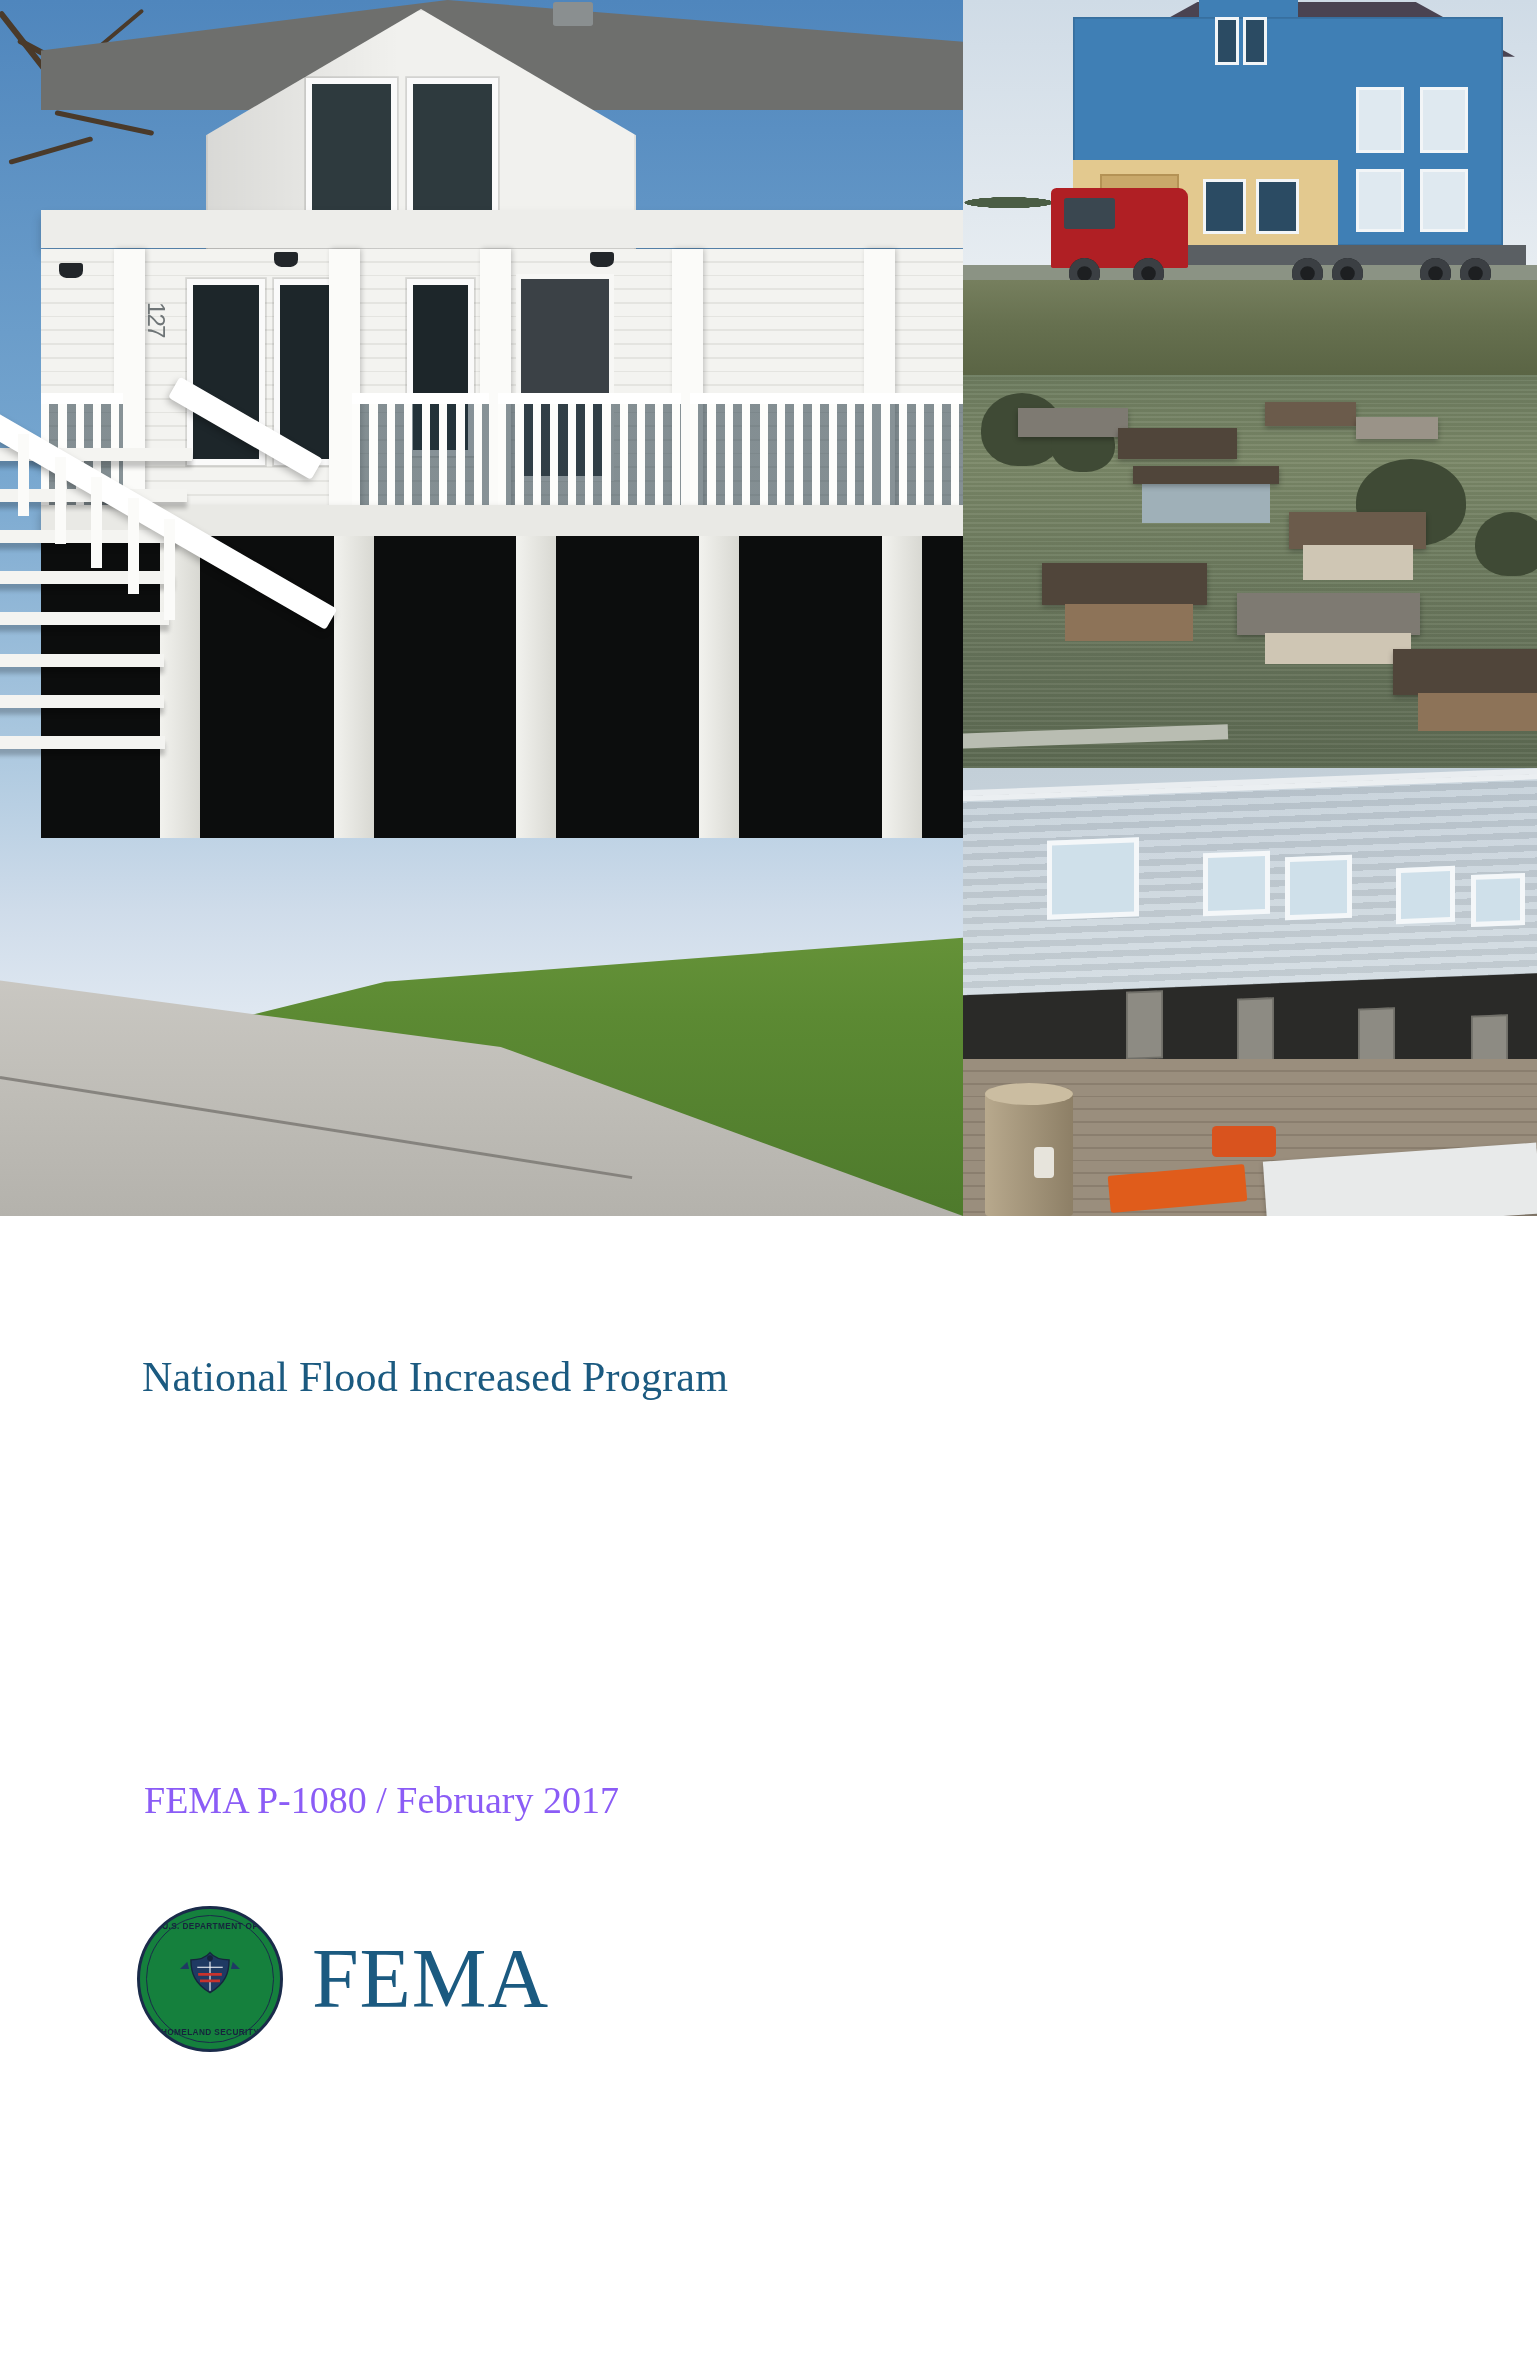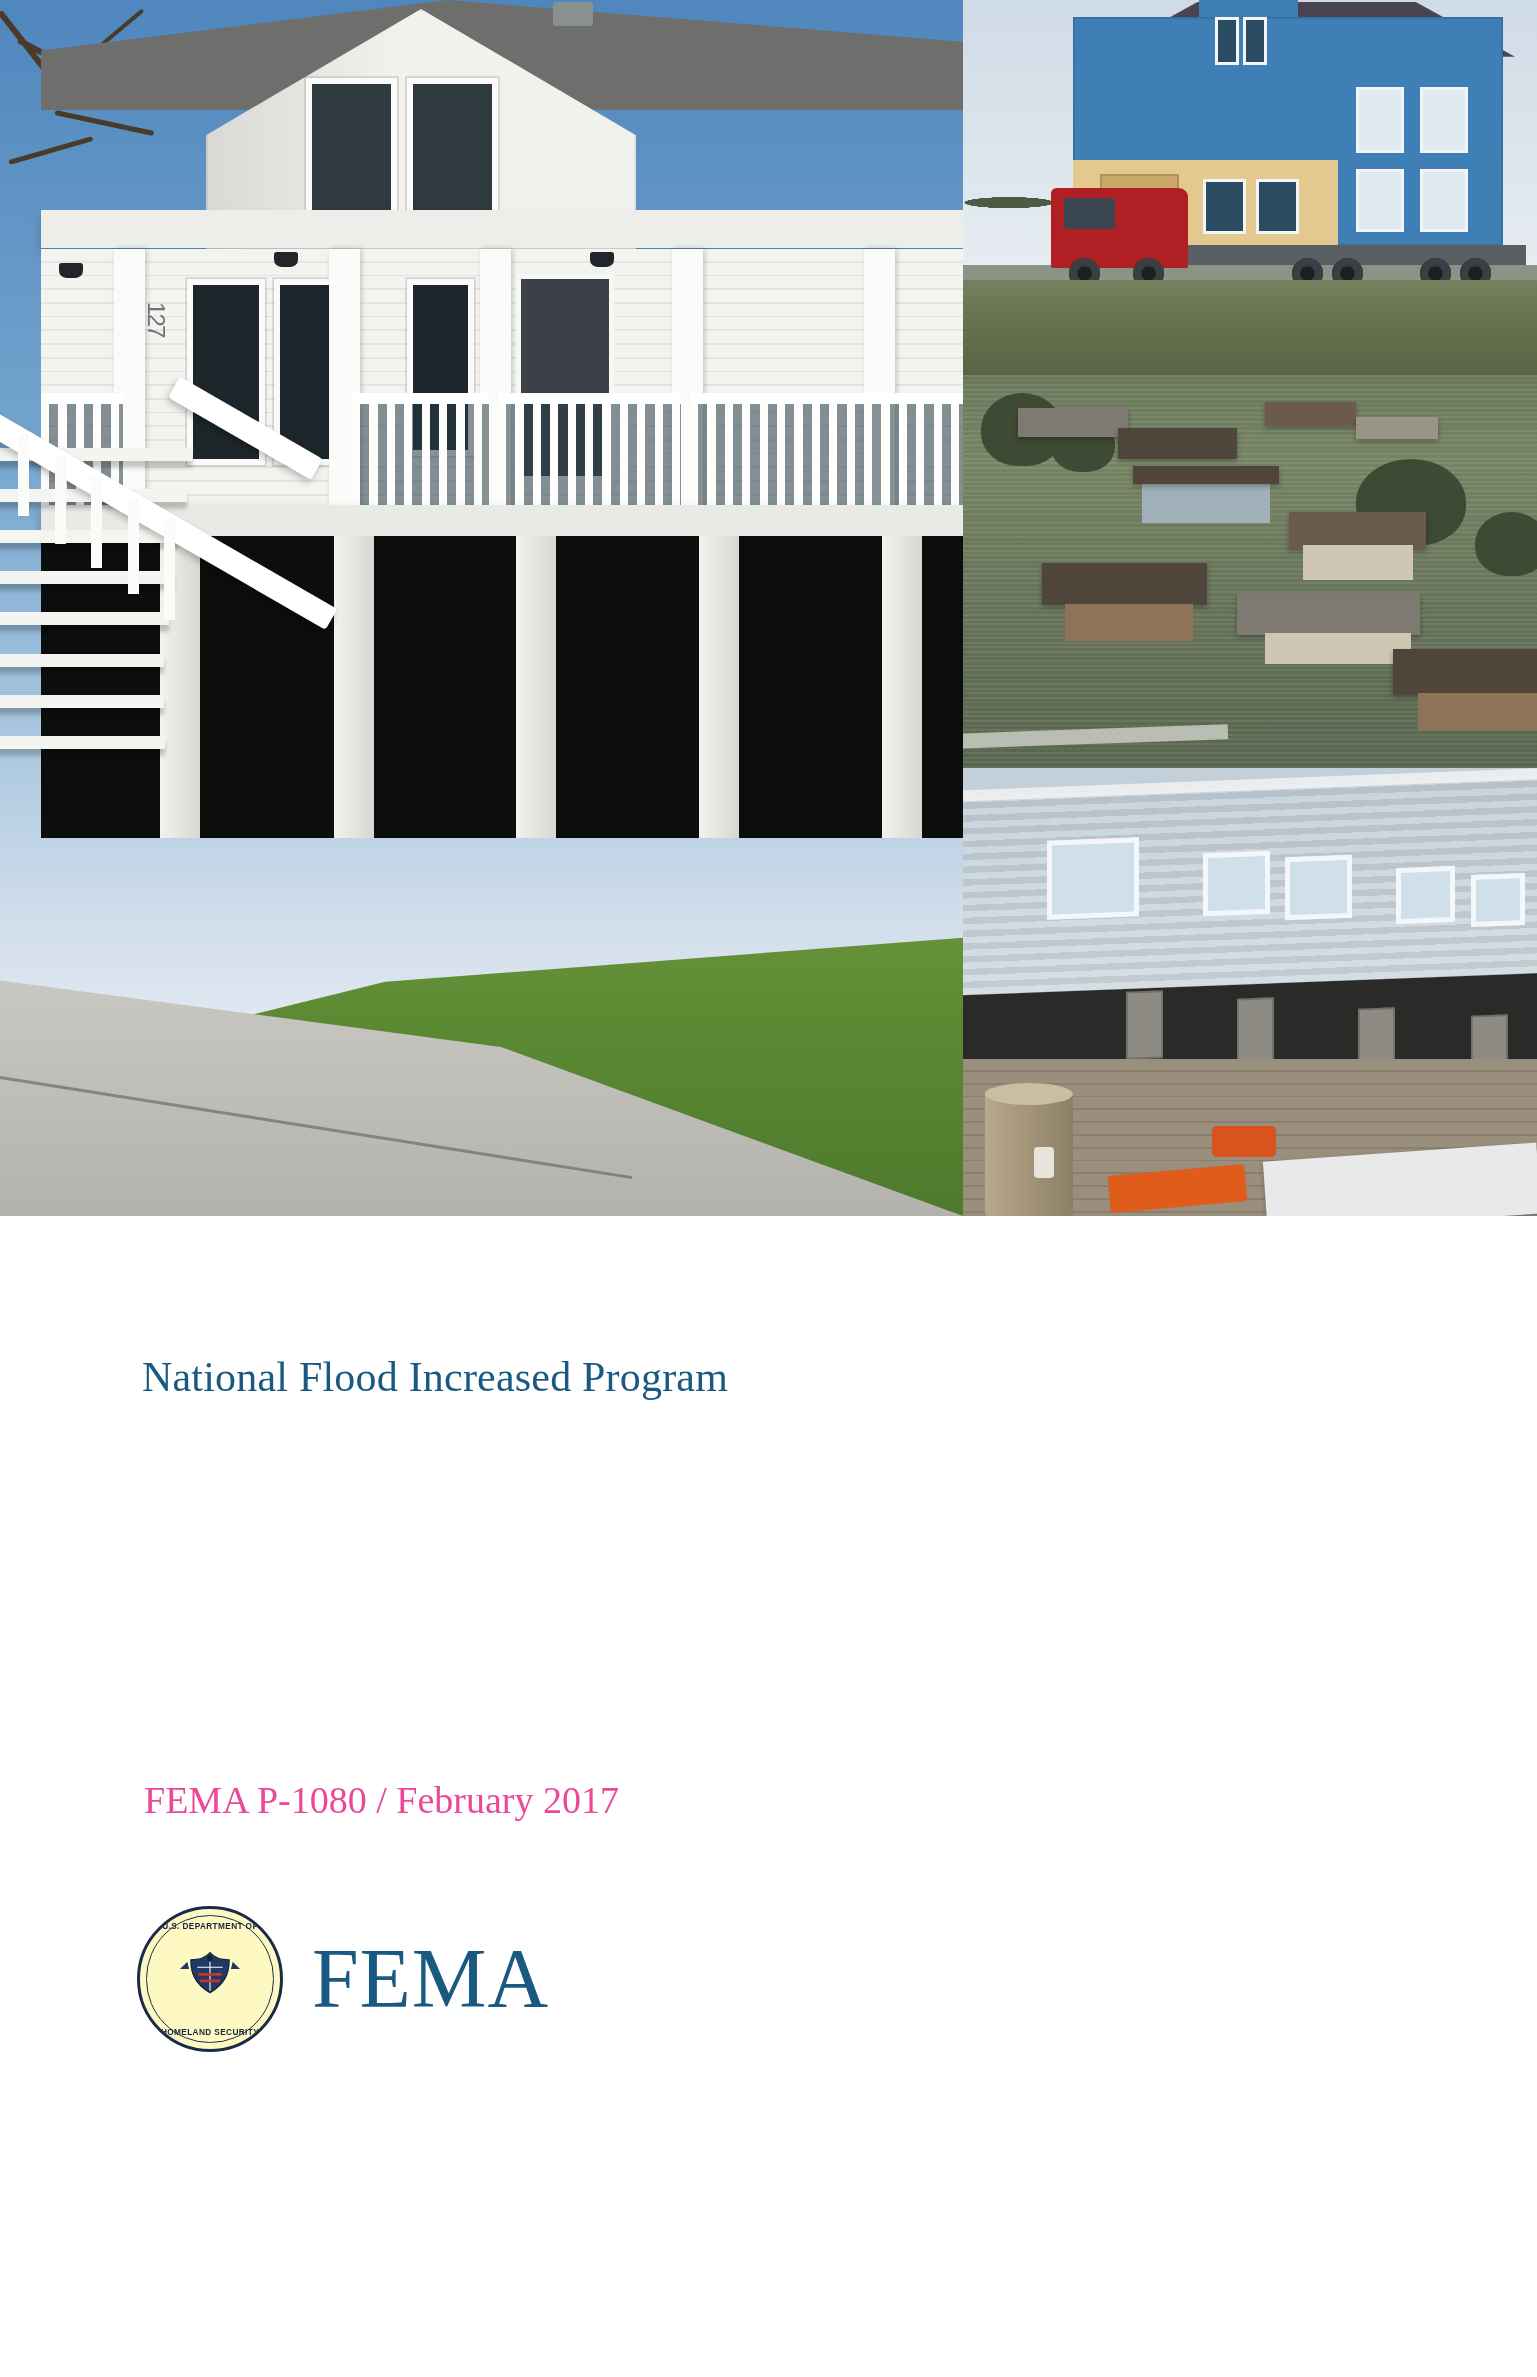--- a/index.html
+++ b/index.html
@@ -335,36 +335,36 @@
     font-size: 79px;
     line-height: 1.16;
     color: #1a1a1a;
     font-family: "Liberation Serif", serif;
     letter-spacing: -0.5px;
   }
   .doc-id {
     position: absolute;
     left: 144px; top: 562px;
     font-size: 38px;
-    color: #ec4899;
+    color: #8b5cf6;
     font-family: "Liberation Serif", serif;
   }
 
   .logo-row {
     position: absolute;
     left: 137px; top: 690px;
     display: flex;
     align-items: center;
     gap: 29px;
   }
   .seal {
     position: relative;
     width: 146px; height: 146px;
     border-radius: 50%;
-    background: #fef9c3;
+    background: #15803d;
     border: 3.7px solid #1a2b4a;
     box-sizing: border-box;
     overflow: hidden;
   }
   .seal-ring {
     position: absolute; inset: 6.4px;
     border-radius: 50%;
     border: 1.8px solid #1a2b4a;
   }
   .seal-eagle {

